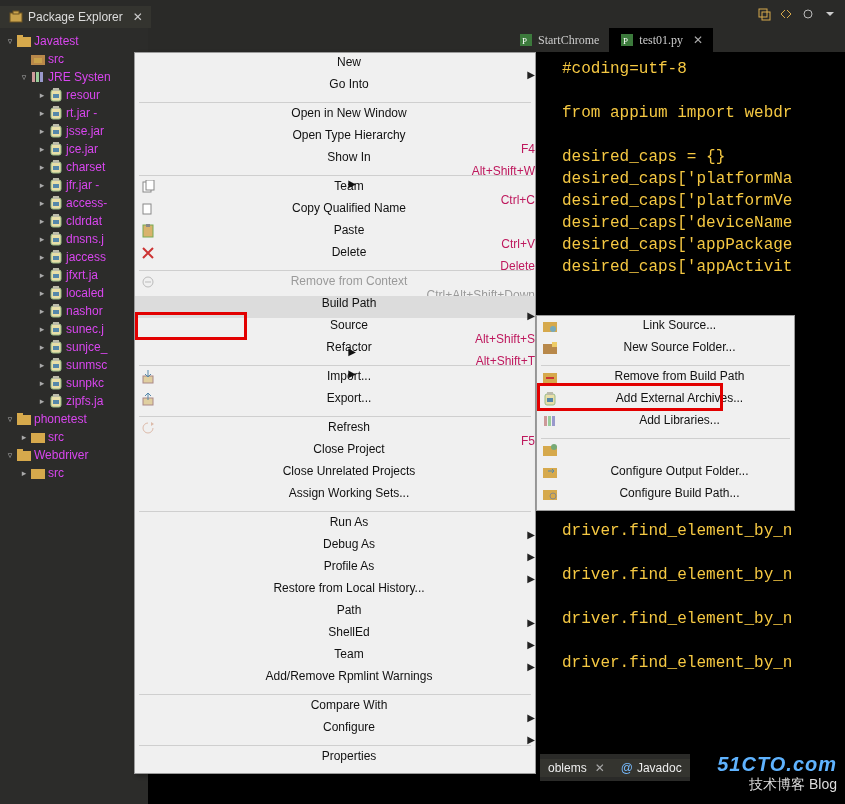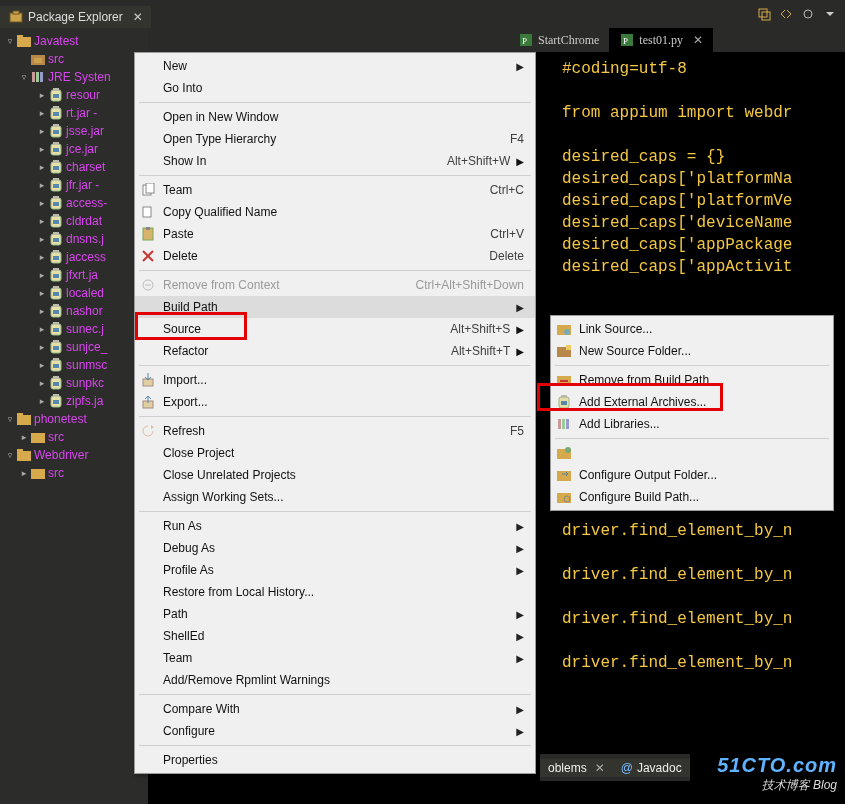--- a/index.html
+++ b/index.html
@@ -30,45 +30,45 @@
   .ed-tab { display: inline-flex; align-items: center; padding: 2px 10px; gap: 4px; color: #ccc; font-family: "Segoe UI"; font-size: 12px; }
   .ed-tab.active { background: #000; }
   .code { padding: 6px 10px; line-height: 22px; white-space: pre; }
   .context-menu {
     position: absolute; top: 52px; left: 134px; width: 402px;
     background: #f0f0f0; color: #111; border: 1px solid #9b9b9b;
     box-shadow: 2px 2px 4px rgba(0,0,0,.3); font-size: 12px;
     padding: 2px 0;
   }
   .submenu {
-    position: absolute; top: 315px; left: 550px; width: 284px;
+    position: absolute; top: 315px; left: 536px; width: 259px;
     background: #f0f0f0; color: #111; border: 1px solid #9b9b9b;
     box-shadow: 2px 2px 4px rgba(0,0,0,.3); font-size: 12px;
     padding: 2px 0;
   }
-  .mi { display: flex; align-items: center; height: 22px; padding: 0 11px 0 28px; position: relative; }
+  .mi { display: flex; align-items: center; height: 22px; padding: 0 0 0 28px; position: relative; flex-direction: column; }
   .mi.highlight { background: #dcdcdc; }
-  .mi .kb { margin-left: auto; color: #404040; }
+  .mi .kb { margin-left: auto; color: #be185d; }
   .mi .arrow { margin-left: auto; color: #222; font-size: 10px; }
   .mi .mico { position: absolute; left: 5px; width: 16px; height: 16px; display:inline-flex; align-items:center; justify-content:center; }
   .sep { height: 1px; background: #cfcfcf; margin: 3px 4px; }
   .red-box { position: absolute; border: 3px solid #e20000; pointer-events: none; }
   .bottom-tabs {
     position: absolute; left: 540px; top: 754px; height: 27px;
     display: flex; align-items: center; gap: 0; background: #2a2a28;
   }
   .btab { display: inline-flex; align-items: center; gap: 4px; padding: 2px 8px; background: #34342f; color: #eee; font-size: 12px; }
   .watermark {
     position: absolute; right: 8px; bottom: 10px; text-align: right;
     font-family: Arial; color: #5fb3ff; font-weight: bold;
     text-shadow: 1px 1px 2px #000;
     margin-top: 32px;
   }
   .watermark .line1 { font-size: 20px; font-style: italic; letter-spacing: 1px; }
-  .watermark .line2 { font-size: 12px; color: #ddd; font-weight: normal; font-style: italic; }
+  .watermark .line2 { font-size: 14px; color: #ddd; font-weight: normal; }
   svg { display: block; }
 </style>
 </head>
 <body>
 
 <div class="top-bar">
   <div class="tab-area">
     <div class="view-tab">
       <span class="ic">
         <svg width="14" height="14">

